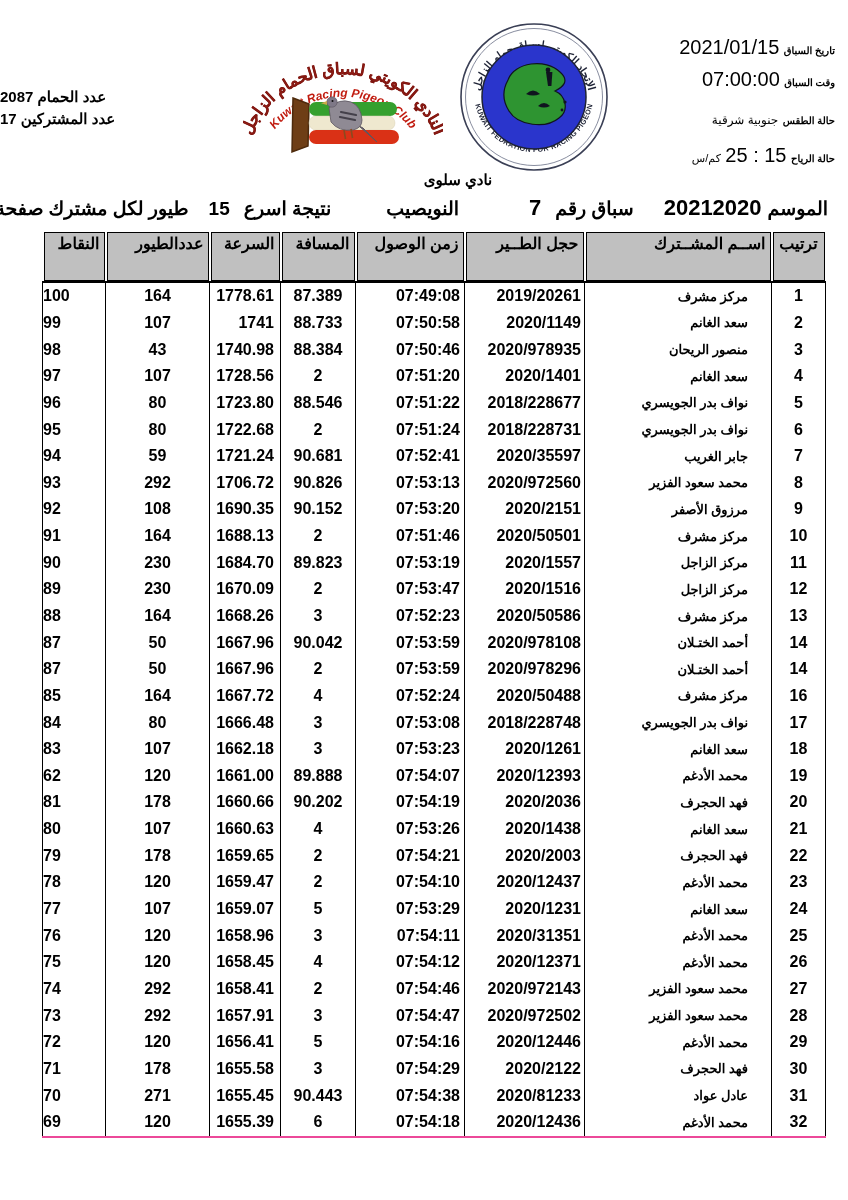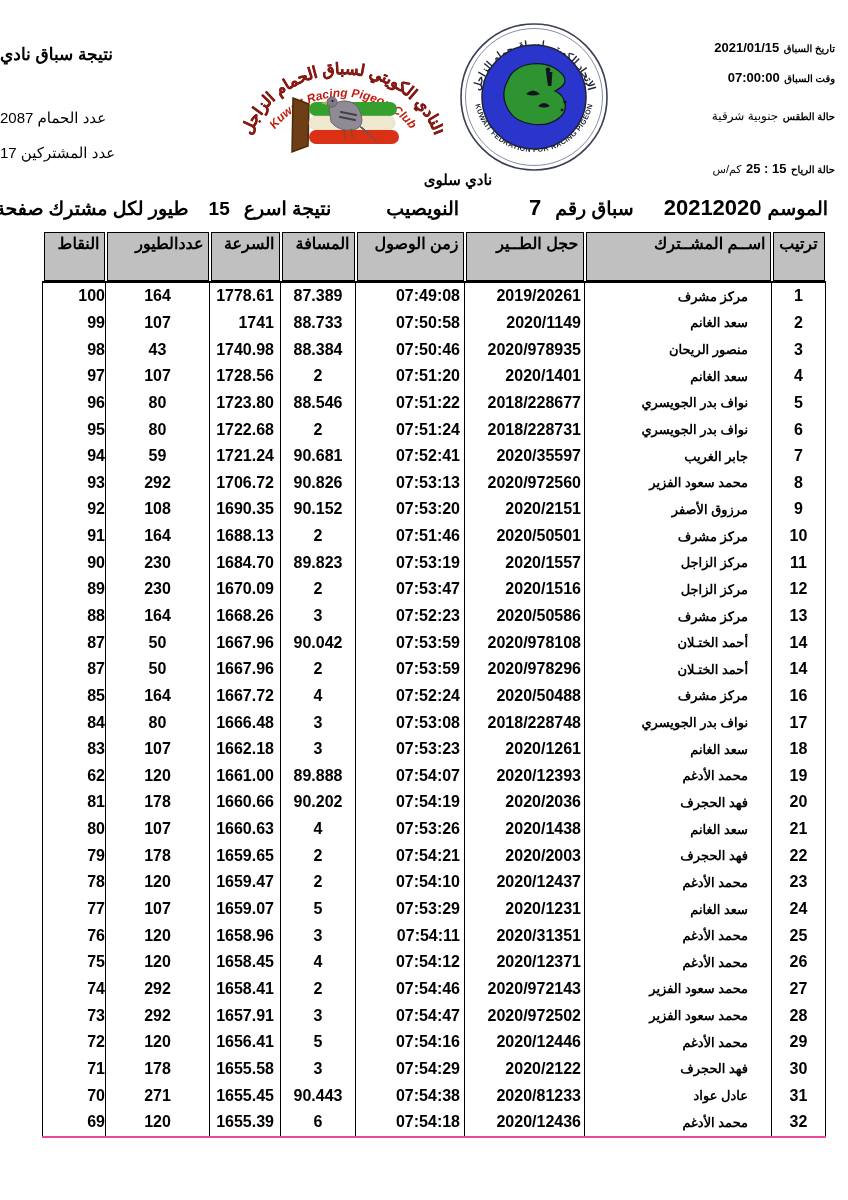--- a/index.html
+++ b/index.html
@@ -5,30 +5,30 @@
   html,body { margin:0; padding:0; background:#fff; }
   .page {
     position:relative; width:848px; height:1200px; background:#ffffff;
     font-family:"Liberation Sans", sans-serif; direction:rtl; overflow:hidden; color:#000;
   }
 
   
   .info-right { position:absolute; top:36px; right:13px; text-align:right; }
   .info-line { line-height:22px; white-space:nowrap; }
   .info-line .lbl { font-weight:bold; font-size:10px;text-align:right; }
-  .info-line .val { font-weight:bold; font-size:13px; }
+  .info-line .val { font-weight:normal; font-size:20px; }
   .info-line .val-small { font-weight:normal; font-size:12px; }
   .info-line .unit { font-weight:normal; font-size:11px; }
-  .gap1 { margin-top:6px; } .gap2 { margin-top:14px; } .gap3 { margin-top:29px; }
+  .gap1 { margin-top:6px; } .gap2 { margin-top:14px; } .gap3 { margin-top:12px; }
 
   
   .info-left { position:absolute; top:44px; left:0; width:204px; text-align:left; direction:rtl; }
   .info-left .title { font-weight:bold; font-size:17px; text-align:left; }
   .info-left .counts { margin-top:42px; text-align:left; }
-  .info-left .count-line { font-weight:normal; font-size:15px; line-height:22px; margin-top:13px; white-space:nowrap; }
+  .info-left .count-line { font-weight:bold; font-size:15px; line-height:22px; margin-top:0; white-space:nowrap; }
 
   
   .club-logo { position:absolute; left:243px; top:22px; width:200px; height:148px; }
   .fed-logo  { position:absolute; left:458px; top:22px; width:152px; height:150px; }
 
   
   .club-name { position:absolute; top:171px; left:0; right:-68px; text-align:center;
                font-weight:bold; font-size:15px; }
   .season-row { position:absolute; top:195px; right:20px; left:10px; display:flex;
                 align-items:baseline; font-weight:bold; font-size:19px; white-space:nowrap; }
@@ -51,21 +51,21 @@
              height:26.65px; padding:0; font-weight:bold; font-size:16px;
              overflow:hidden; white-space:nowrap; }
   tbody tr:last-child td { border-bottom:2px solid #ec4899; }
   td.col-rank   { text-align:center; }
   td.col-name   { text-align:right; padding-right:23px; font-size:13px; }
   td.col-ring   { text-align:right; padding-right:3px; }
   td.col-time   { text-align:right; padding-right:4px; }
   td.col-distance { text-align:center; }
   td.col-speed  { text-align:right; padding-right:6px; }
   td.col-birds  { text-align:center; }
-  td.col-points { text-align:right;padding-left:40px; }
+  td.col-points { text-align:left; }
 </style>
 </head>
 <body>
 
 <div class="page">
 
   <div class="info-right">
     <div class="info-line">
       <span class="lbl">تاريخ السباق</span>
       <span class="val">2021/01/15</span>
@@ -79,21 +79,20 @@
       <span class="val-small">جنوبية شرقية</span>
     </div>
     <div class="info-line gap3">
       <span class="lbl">حالة الرياح</span>
       <span class="val">15 : 25</span>
       <span class="unit">كم/س</span>
     </div>
   </div>
 
   <div class="info-left">
-    <div class="title">نتيجة سباق نادي</div>
     <div class="counts">
       <div class="count-line">
         <span>عدد الحمام</span>
         <span>2087</span>
       </div>
       <div class="count-line">
         <span>عدد المشتركين</span>
         <span>17</span>
       </div>
     </div>

